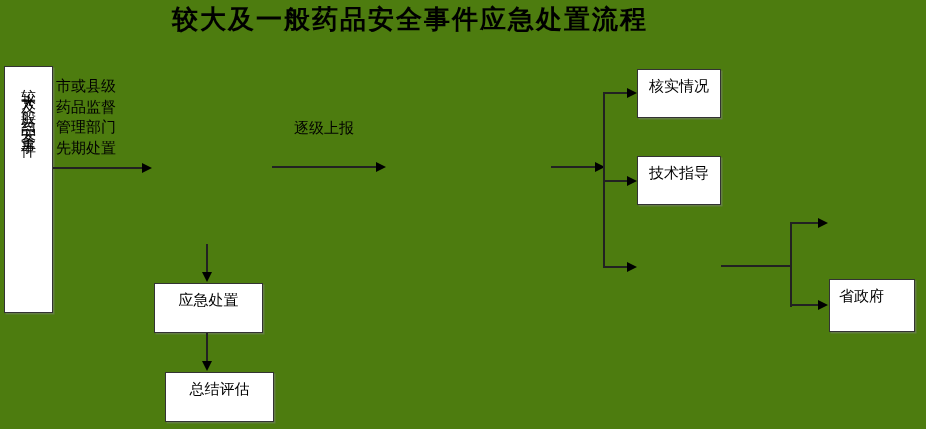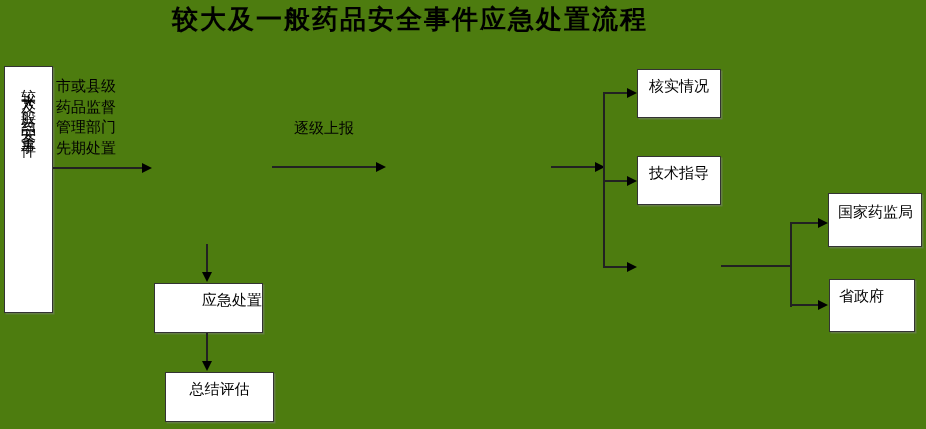--- a/index.html
+++ b/index.html
@@ -135,27 +135,26 @@
   <div class="hline" style="left:721px; top:265px; width:71px;"></div>
 
   <div class="vline" style="left:790px; top:222px; height:85px;"></div>
 
   <div class="hline" style="left:791px; top:222px; width:27px;"></div>
   <div class="ah-right" style="left:818px; top:218px;"></div>
 
   <div class="hline" style="left:791px; top:304px; width:27px;"></div>
   <div class="ah-right" style="left:818px; top:300px;"></div>
 
-  <div class="box leftpad" style="left:828px; top:193px; width:94px; height:54px; padding-top:8px;">国家药监局</div>
 
   <div class="box leftpad" style="left:829px; top:279px; width:86px; height:53px;">省政府</div>
 
   <div class="vline" style="left:206px; top:244px; height:29px;"></div>
   <div class="ah-down" style="left:202px; top:272px;"></div>
 
-  <div class="box center" style="left:154px; top:283px; width:109px; height:50px;text-align:right;">应急处置</div>
+  <div class="box center" style="left:154px; top:283px; width:109px; height:50px;">应急处置</div>
 
   <div class="vline" style="left:206px; top:333px; height:29px;"></div>
   <div class="ah-down" style="left:202px; top:361px;"></div>
 
   <div class="box center" style="left:154px; top:372px; width:109px; height:50px;margin-left:11px;">总结评估</div>
 
 </div>
 
 </body></html>

